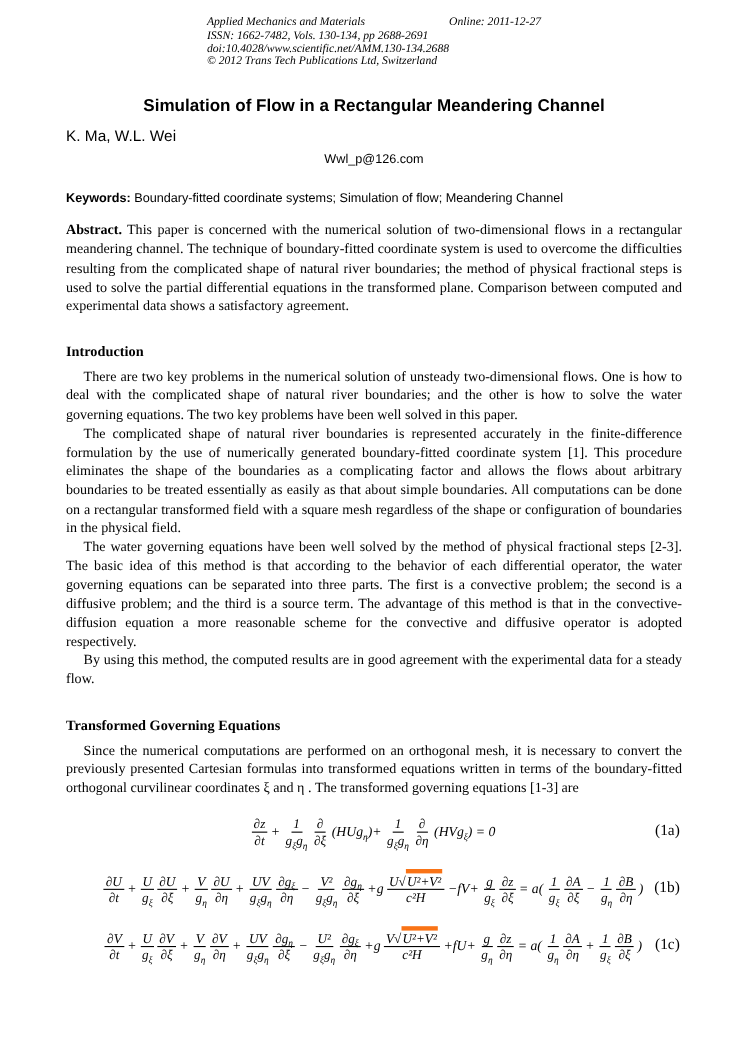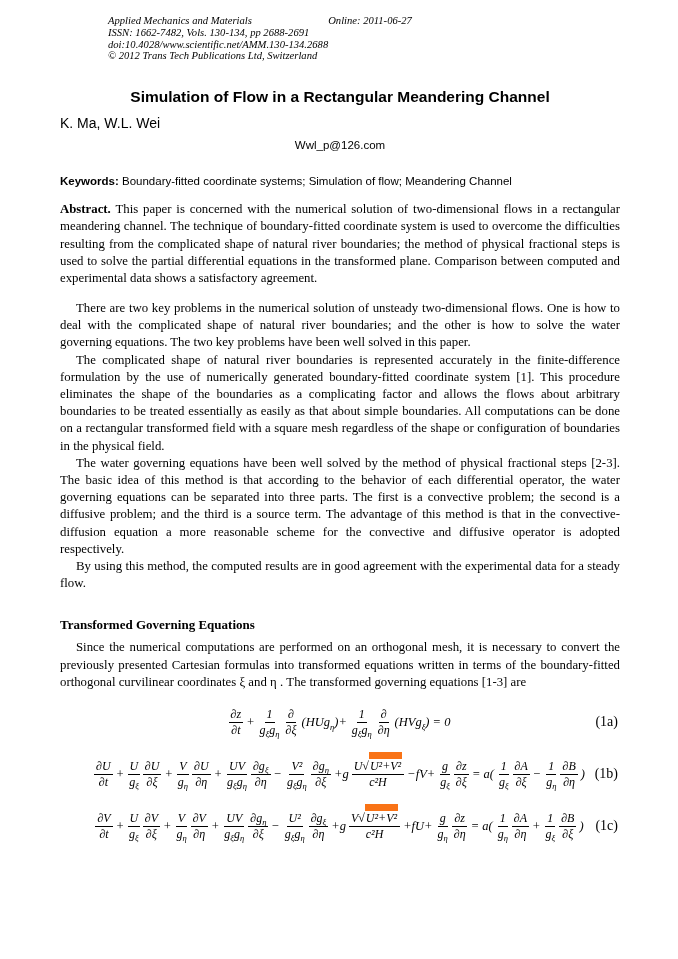--- a/index.html
+++ b/index.html
@@ -1,21 +1,21 @@
 <!DOCTYPE html>
 <html><head>
 <meta charset="utf-8">
 <style>
   html,body{margin:0;padding:0;background:#fff;}
   body{width:678px;height:959px;overflow:hidden;color:#000;}
   .page{box-sizing:border-box;width:678px;height:959px;padding:15px 58px 0 60px;
         font-family:"Liberation Serif",serif;}
   
-  .hdr{display:flex;justify-content:flex-start;font-style:italic;
-       font-size:10.6px;line-height:11.8px;font-family:"Liberation Serif",serif;margin-left:48px;}
+  .hdr{display:flex;justify-content:center;font-style:italic;
+       font-size:10.6px;line-height:11.8px;font-family:"Liberation Serif",serif;}
   .hdr-left div{white-space:nowrap;}
   .hdr-right{white-space:nowrap;}
   
   .title{margin-top:26px;text-align:center;font-family:"Liberation Sans",sans-serif;
          font-weight:bold;font-size:15.5px;line-height:18px;}
   .authors{margin-top:9px;text-align:left;font-family:"Liberation Sans",sans-serif;
            font-size:14px;}
   .affil{margin-top:10px;text-align:center;font-family:"Liberation Sans",sans-serif;
          font-size:11.5px;}
   .email{margin-top:8px;text-align:center;font-family:"Liberation Sans",sans-serif;
@@ -36,47 +36,48 @@
           min-height:46px;margin:6px 0;}
   .eq-body{display:flex;align-items:center;font-style:italic;font-size:12.5px;
            font-family:"Liberation Serif",serif;white-space:nowrap;}
   .eq-t{margin:0 2px;}
   .frac{display:inline-flex;flex-direction:column;align-items:center;margin:0 1px;
         font-size:12px;}
   .frac .num{border-bottom:1px solid #000;padding:0 2px;line-height:1.18;text-align:center;}
   .frac .den{padding:0 2px;line-height:1.18;text-align:center;}
   sub{font-size:8.5px;line-height:0;font-style:italic;}
   .rad{white-space:nowrap;}
-  .radbody{border-top:7px solid #f97316;padding:0 1px;}
+  .radbody{border-top:4px solid #f97316;padding:0 1px;}
   .eq-label{position:absolute;right:2px;top:50%;transform:translateY(-50%);
             font-style:normal;font-size:14px;font-family:"Liberation Serif",serif;}
 </style>
 </head>
 <body>
 
 <div class="page">
 
   <div class="hdr">
     <div class="hdr-left">
       <div>Applied Mechanics and Materials</div>
       <div>ISSN: 1662-7482, Vols. 130-134, pp 2688-2691</div>
       <div>doi:10.4028/www.scientific.net/AMM.130-134.2688</div>
       <div>© 2012 Trans Tech Publications Ltd, Switzerland</div>
     </div>
-    <div class="hdr-right">Online: 2011-06-27</div>
+    <div class="hdr-right">Online: 2011-12-27</div>
   </div>
 
   <div class="title">Simulation of Flow in a Rectangular Meandering Channel</div>
   <div class="authors">K. Ma, W.L. Wei</div>
   <div class="email">Wwl_p@126.com</div>
 
   <p class="keywords"><b>Keywords:</b> <span>Boundary-fitted coordinate systems; Simulation of flow; Meandering Channel</span></p>
 
   <p class="abstract"><b>Abstract.</b> <span>This paper is concerned with the numerical solution of two-dimensional flows in a rectangular meandering channel. The technique of boundary-fitted coordinate system is used to overcome the difficulties resulting from the complicated shape of natural river boundaries; the method of physical fractional steps is used to solve the partial differential equations in the transformed plane. Comparison between computed and experimental data shows a satisfactory agreement.</span></p>
 
+  <h2 class="sec">Introduction</h2>
   <p class="body">There are two key problems in the numerical solution of unsteady two-dimensional flows. One is how to deal with the complicated shape of natural river boundaries; and the other is how to solve the water governing equations. The two key problems have been well solved in this paper.</p>
   <p class="body">The complicated shape of natural river boundaries is represented accurately in the finite-difference formulation by the use of numerically generated boundary-fitted coordinate system [1]. This procedure eliminates the shape of the boundaries as a complicating factor and allows the flows about arbitrary boundaries to be treated essentially as easily as that about simple boundaries. All computations can be done on a rectangular transformed field with a square mesh regardless of the shape or configuration of boundaries in the physical field.</p>
   <p class="body">The water governing equations have been well solved by the method of physical fractional steps [2-3]. The basic idea of this method is that according to the behavior of each differential operator, the water governing equations can be separated into three parts. The first is a convective problem; the second is a diffusive problem; and the third is a source term. The advantage of this method is that in the convective-diffusion equation a more reasonable scheme for the convective and diffusive operator is adopted respectively.</p>
   <p class="body">By using this method, the computed results are in good agreement with the experimental data for a steady flow.</p>
 
   <h2 class="sec">Transformed Governing Equations</h2>
   <p class="body">Since the numerical computations are performed on an orthogonal mesh, it is necessary to convert the previously presented Cartesian formulas into transformed equations written in terms of the boundary-fitted orthogonal curvilinear coordinates ξ and η . The transformed governing equations [1-3] are</p>
 
   <div class="equations" id="equations">
       <div class="eq-row">

